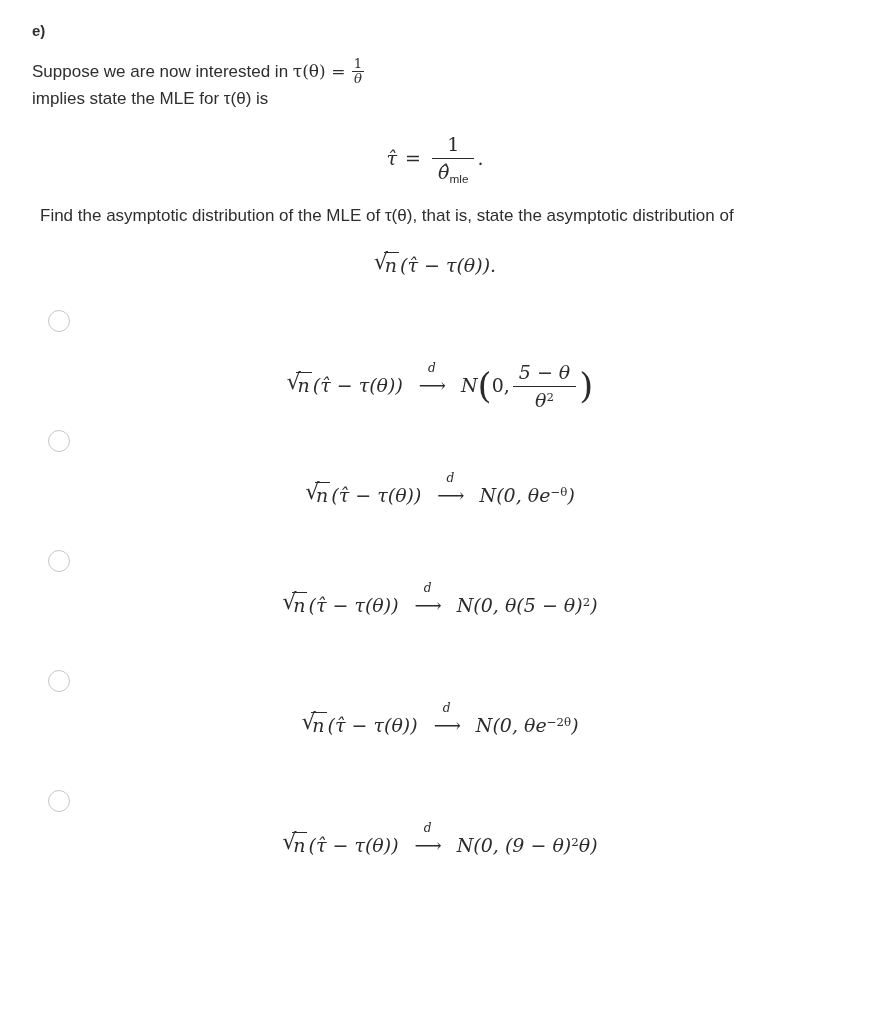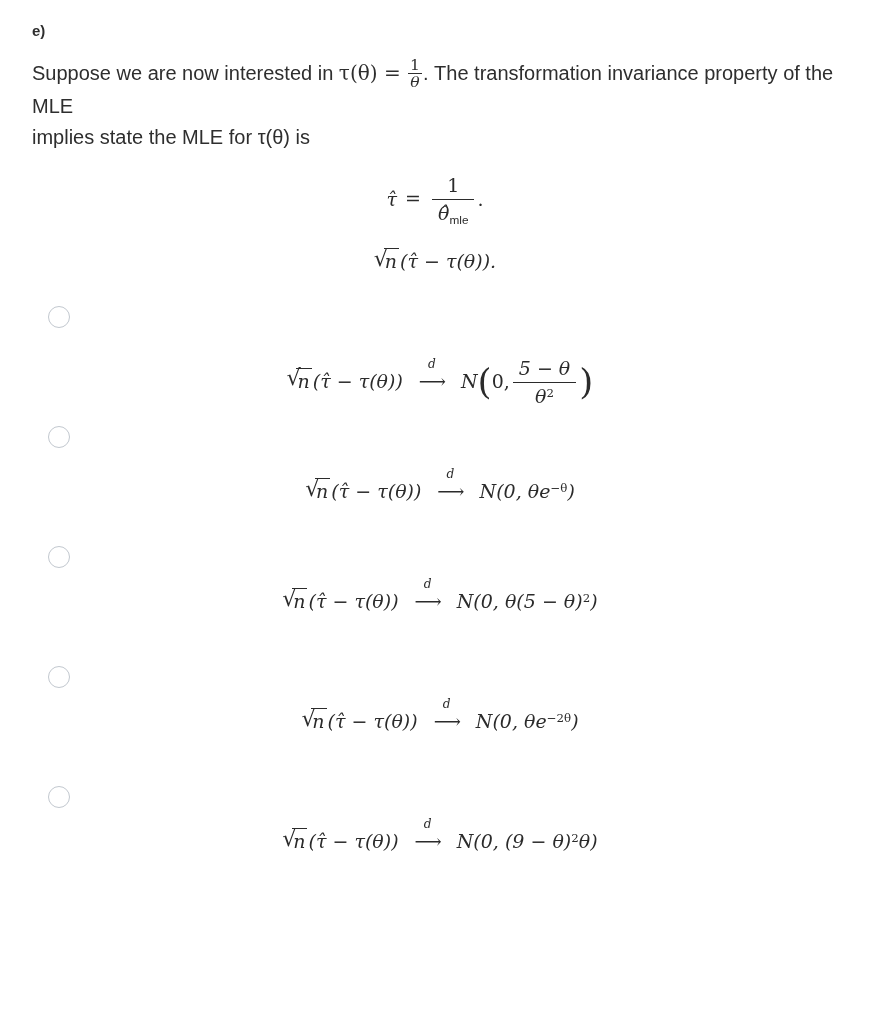--- a/index.html
+++ b/index.html
@@ -20,21 +20,21 @@
     box-sizing: border-box;
     width: 870px;
   }
   .part-label {
     font-size: 15px;
     font-weight: 600;
     color: #2e2e2e;
     margin: 0 0 18px 0;
   }
   .prose {
-    font-size: 20px;
+    font-size: 17px;
     line-height: 1.55;
     color: #2e2e2e;
     margin: 0;
   }
   .prose.indent {
     padding-left: 8px;
   }
   .math-serif {
     font-family: "DejaVu Serif", "Liberation Serif", serif;
   }
@@ -179,33 +179,34 @@
   .op { margin: 0 2px; }
 </style>
 </head>
 <body>
 
 <div class="page">
 
   <div class="part-label">e)</div>
 
   <p class="prose">
-    <span>Suppose we are now interested in </span><span class="math-serif"><span>τ(θ) = </span><span class="frac"><span class="num">1</span><span class="den mi">θ</span></span></span><span>. The transformation invariance property of the MLE</span><br>
+    <span>Suppose we are now interested in </span><span class="math-serif"><span>τ(θ) = </span><span class="frac"><span class="num">1</span><span class="den mi">θ</span></span></span><br>
     <span>implies state the MLE for τ(θ) is</span>
   </p>
 
   <div class="display-eq">
     <span class="mi">τ̂</span>
     <span class="op">=</span>
     <span class="big-frac">
       <span class="num">1</span>
       <span class="den"><span class="mi">θ̂</span><span class="sub">mle</span></span>
     </span><span>.</span>
   </div>
 
+  <p class="prose indent">Find the asymptotic distribution of the MLE of τ(θ), that is, state the asymptotic distribution of</p>
 
   <div class="display-eq">
     <span class="sqrt"><span class="sign">√</span><span class="radicand mi">n</span></span><span class="mi">(τ̂ − τ(θ)).</span>
   </div>
 
   <div class="options">
 
     <div class="option opt1">
       <div class="radio"></div>
       <div class="option-body">

